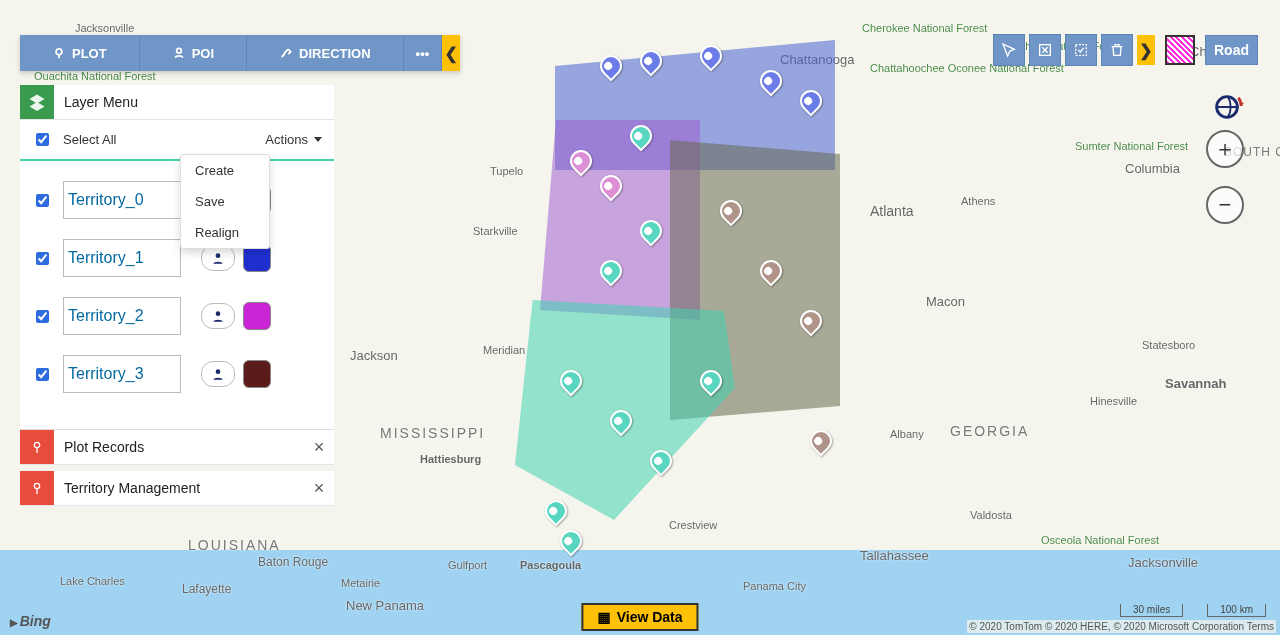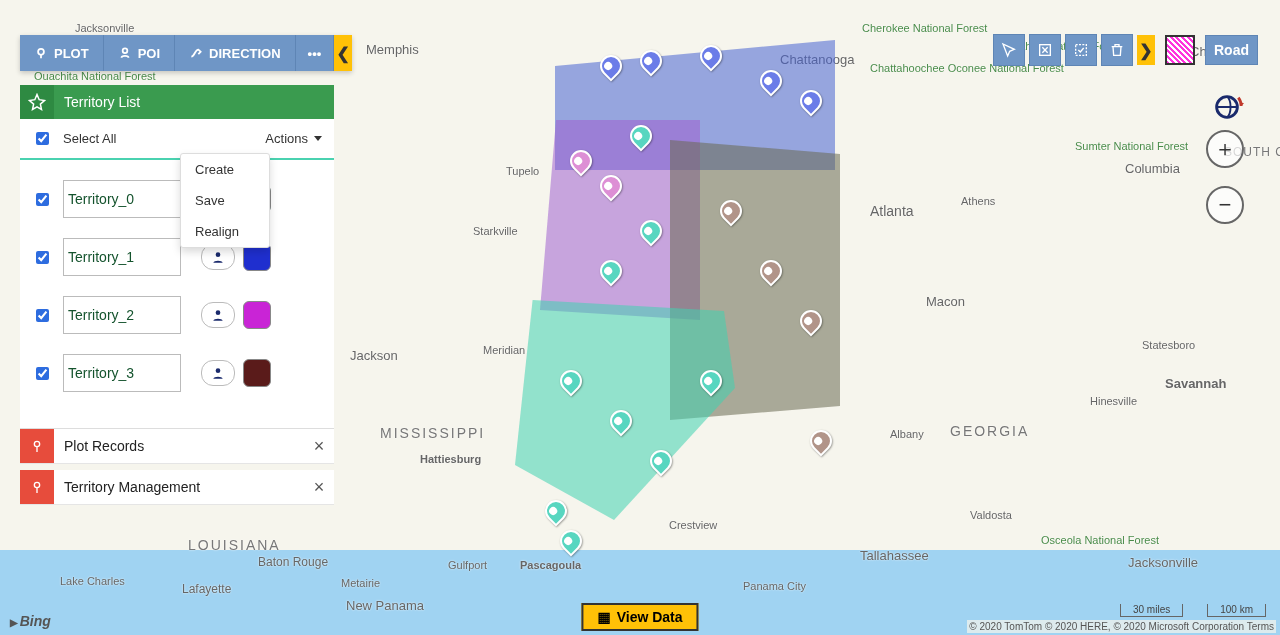--- a/index.html
+++ b/index.html
@@ -46,21 +46,21 @@
     z-index: 10;
     box-shadow: 0 2px 5px rgba(0,0,0,0.2);
   }
   .top-toolbar .tbtn {
     background: #6f96c6;
     color: #fff;
     font-size: 13px;
     font-weight: 700;
     display: flex;
     align-items: center;
-    padding: 0 14px;
+    padding: 0 32px;
     border-right: 1px solid #5e85b5;
     cursor: pointer;
   }
   .top-toolbar .tbtn svg { margin-right: 6px; }
   .top-toolbar .tarrow {
     width: 18px;
     background: #ffc107;
     display: flex;
     align-items: center;
     justify-content: center;
@@ -157,23 +157,23 @@
   .trow {
     display: flex;
     align-items: center;
     margin: 10px 0 20px;
   }
   .trow input[type="checkbox"] { margin-right: 14px; accent-color: #2d6cdf; }
   .trow input[type="text"] {
     width: 108px;
     height: 20px;
     border: 1px solid #bbb;
-    font-size: 14px;
+    font-size: 16px;
     padding: 8px 4px;
-    color: #14532d;
+    color: #0369a1;
   }
   .person-pill {
     width: 32px; height: 24px;
     border: 1px solid #bbb;
     border-radius: 12px;
     margin-left: 20px;
     display: flex; align-items: center; justify-content: center;
     cursor: pointer;
     background: #fff;
   }
@@ -345,21 +345,21 @@
     <div class="pin" style="left:545px;top:500px;background:#58d6c0;"></div>
     <div class="pin" style="left:560px;top:530px;background:#58d6c0;"></div>
     <div class="pin" style="left:700px;top:370px;background:#58d6c0;"></div>
   </div>
 
   <div class="map-label state-label" style="left:380px;top:425px;">MISSISSIPPI</div>
   <div class="map-label state-label" style="left:950px;top:423px;">GEORGIA</div>
   <div class="map-label state-label" style="left:188px;top:537px;">LOUISIANA</div>
   <div class="map-label state-label" style="left:1224px;top:145px;font-size:12px;letter-spacing:1px;">SOUTH CAROLINA</div>
   <div class="map-label" style="left:366px;top:42px;font-size:13px;">Memphis</div>
-  <div class="map-label" style="left:490px;top:165px;margin-left:16px;">Tupelo</div>
+  <div class="map-label" style="left:490px;top:165px;">Tupelo</div>
   <div class="map-label" style="left:473px;top:225px;">Starkville</div>
   <div class="map-label" style="left:483px;top:344px;">Meridian</div>
   <div class="map-label" style="left:350px;top:348px;font-size:13px;">Jackson</div>
   <div class="map-label" style="left:420px;top:453px;font-weight:bold;">Hattiesburg</div>
   <div class="map-label" style="left:258px;top:555px;font-size:12px;">Baton Rouge</div>
   <div class="map-label" style="left:346px;top:598px;font-size:13px;">New Panama</div>
   <div class="map-label" style="left:182px;top:582px;font-size:12px;">Lafayette</div>
   <div class="map-label" style="left:60px;top:575px;">Lake Charles</div>
   <div class="map-label" style="left:341px;top:577px;">Metairie</div>
   <div class="map-label" style="left:448px;top:559px;">Gulfport</div>
@@ -407,29 +407,29 @@
     <svg width="14" height="14" viewBox="0 0 24 24" fill="none" stroke="#fff" stroke-width="3">
         <path d="M4 18c6 0 6-12 12-12l4 4-4 4"></path>
       </svg>
     <span>DIRECTION</span>
   </div>
   <div class="tbtn" style="padding:0 12px;">•••</div>
   <div class="tarrow">❮</div>
 </div>
 
 <div class="side-panel">
-
-  <div class="panel-header green">
-    <div class="picon" style="background:#2e8a42;">
-      <svg width="18" height="18" viewBox="0 0 24 24" fill="none" stroke="#fff" stroke-width="2">
-          <path d="M12 2l2.9 6.9L22 10l-5.5 4.8L18 22l-6-3.5L6 22l1.5-7.2L2 10l7.1-1.1z"></path>
+  <div class="panel-header">
+    <div class="picon">
+      <svg width="18" height="18" viewBox="0 0 24 24" fill="#fff">
+          <path d="M12 2L2 8l10 6 10-6-10-6zm0 10L2 18l10 6 10-6-10-6z" opacity="0.9"></path>
         </svg>
     </div>
-    <div class="ptitle">Territory List</div>
-  </div>
+    <div class="ptitle">Layer Menu</div>
+  </div>
+
 
   <div class="territory-panel">
     <div class="select-all-row">
       <input type="checkbox" checked="" style="">
       <span>Select All</span>
       <span class="actions">Actions</span>
       <div class="actions-menu">
         <div class="mi">Create</div>
         <div class="mi">Save</div>
         <div class="mi">Realign</div>

